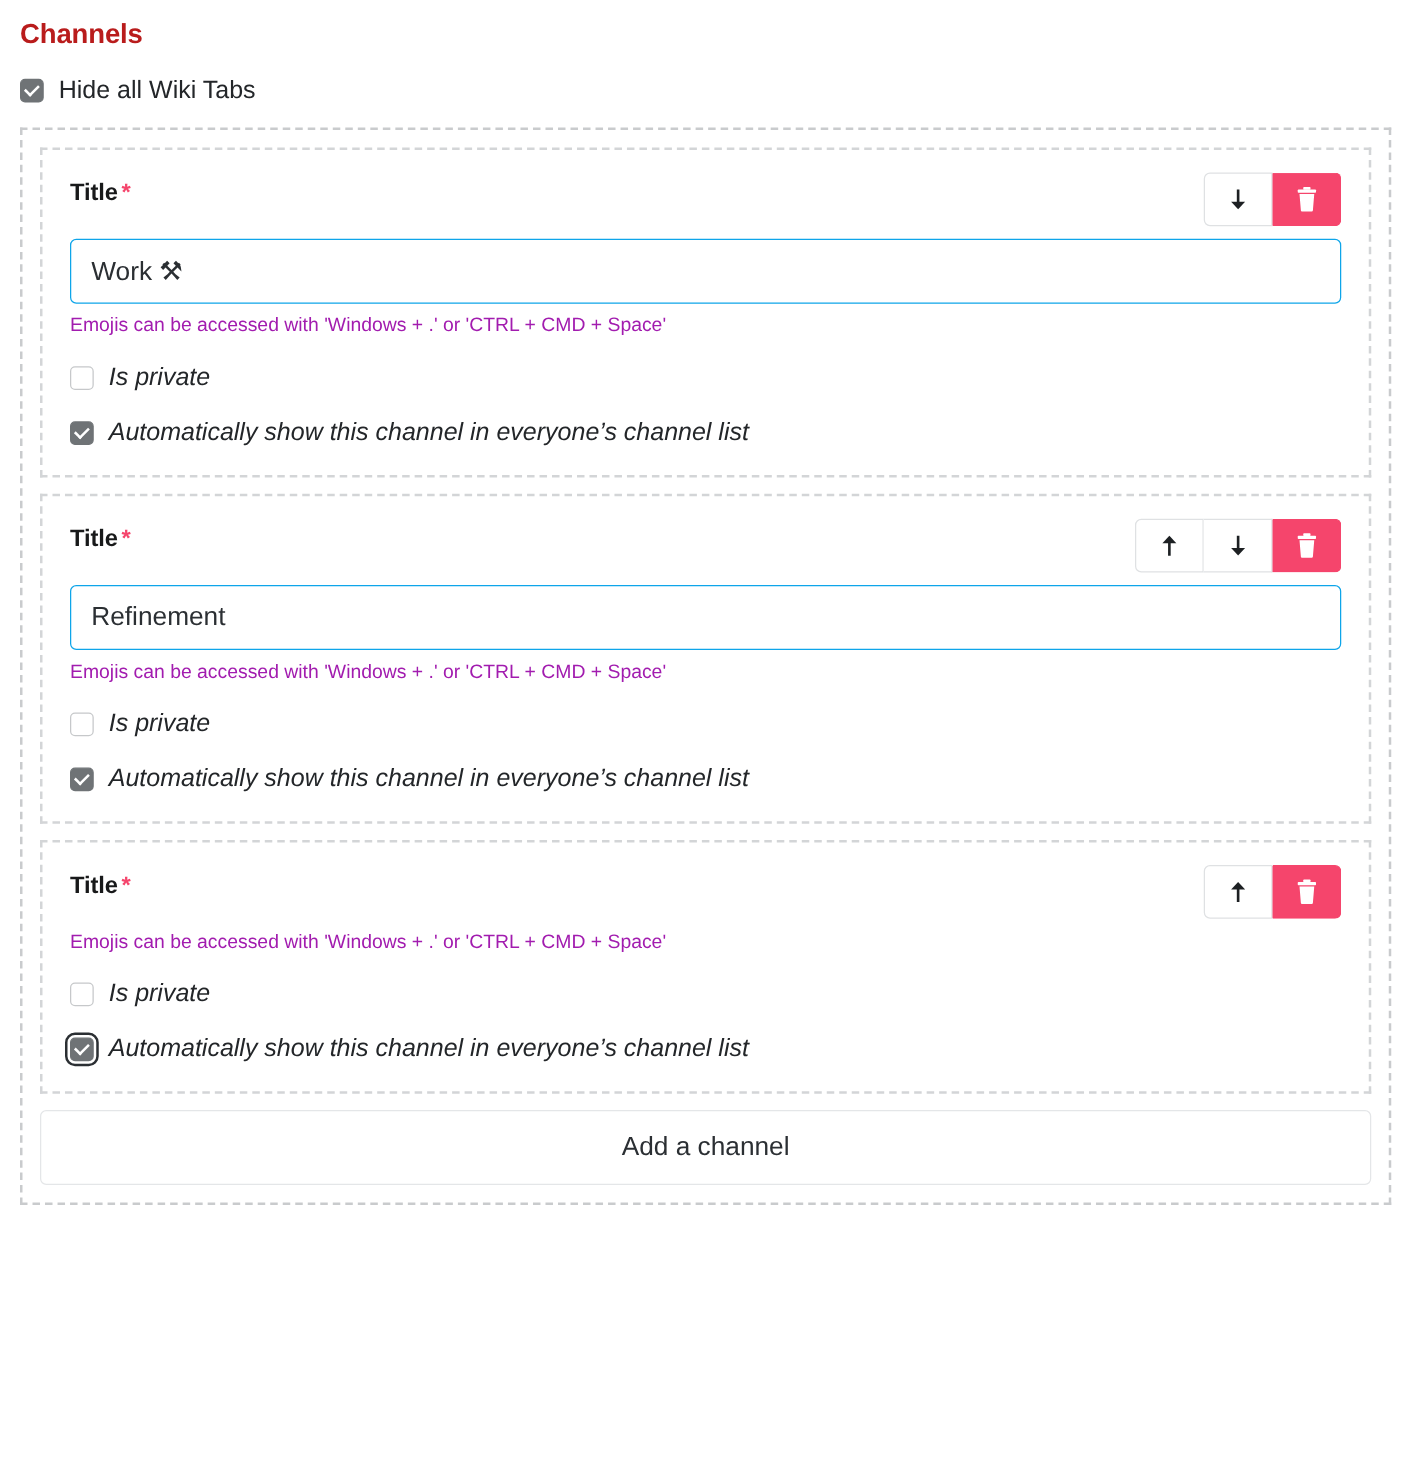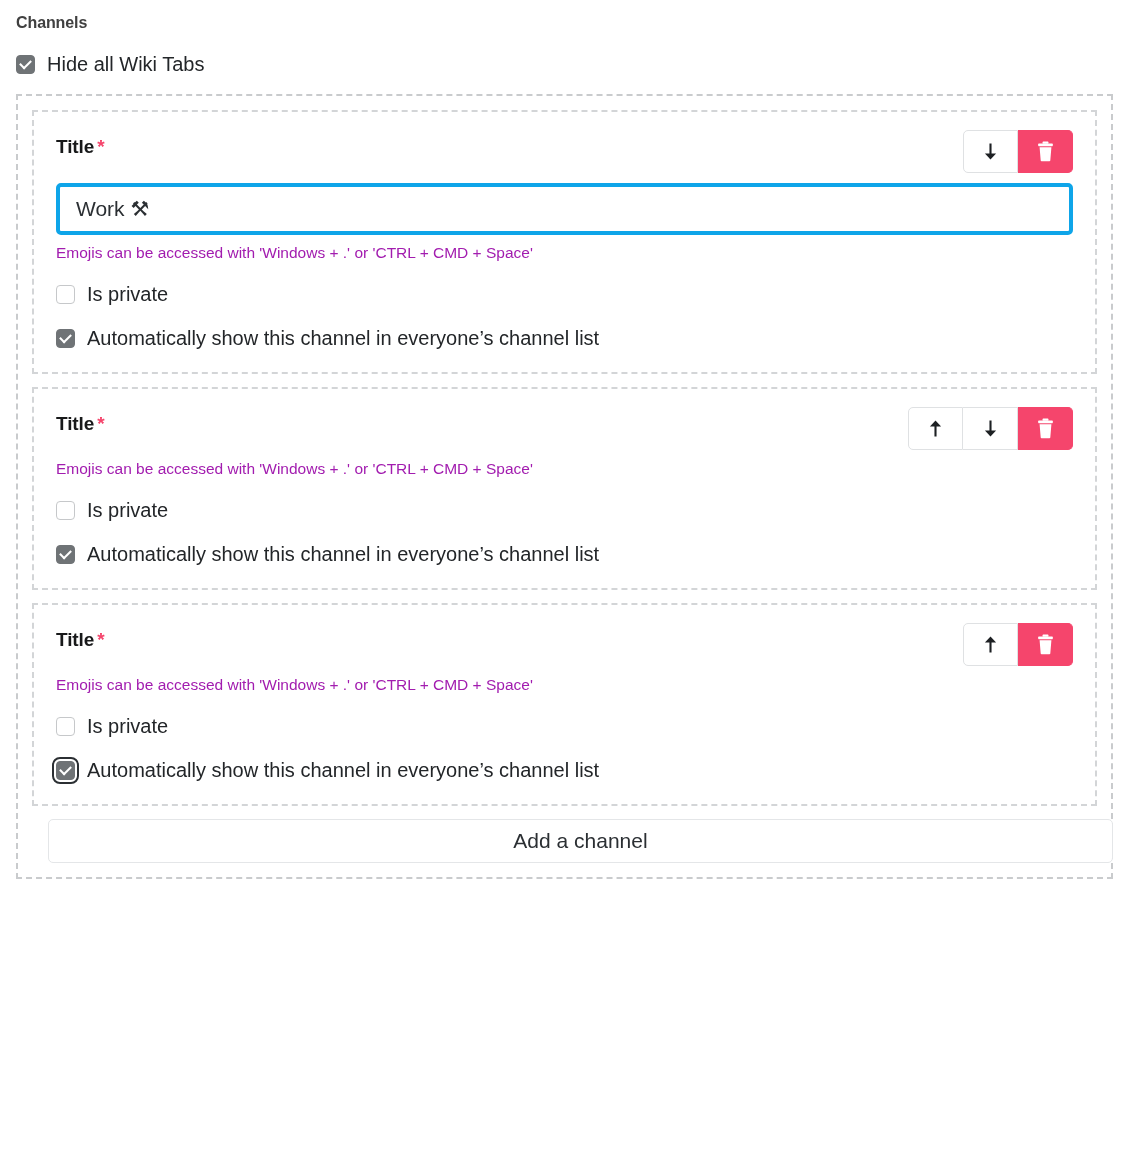--- a/index.html
+++ b/index.html
@@ -14,23 +14,23 @@
     font-family: "Liberation Sans", sans-serif;
     color: #212529;
     overflow: hidden;
   }
 
   .page {
     padding: 14px 16px 0 16px;
   }
 
   .section-title {
-    font-size: 16px;
+    font-size: 22px;
     font-weight: bold;
-    color: #404040;
+    color: #b91c1c;
     margin: 0 0 14px 0;
     letter-spacing: -0.1px;
   }
 
   
   .check-row {
     display: flex;
     align-items: center;
     gap: 12px;
     margin-top: 20px;
@@ -145,49 +145,48 @@
 
   .text-input {
     width: 100%;
     height: 52px;
     margin-top: 9px;
     padding: 8px 16px;
     font-size: 21px;
     font-family: "Liberation Sans", sans-serif;
     color: #2b2f33;
     background: #ffffff;
-    border: 4px solid #0ea5e9;
+    border: 1px solid #0ea5e9;
     border-radius: 5px;
     outline: none;
   }
 
   .help-text {
     font-size: 15.5px;
     color: #a21caf;
     margin-top: 9px;
     margin-bottom: 14px;
   }
 
-  .opt-row { margin-bottom: 14px; }
+  .opt-row { margin-bottom: 14px; font-style: italic; }
   .opt-row:last-child { margin-bottom: 0; text-align: center; }
 
   
   .add-btn {
     display: block;
     width: 100%;
-    height: 44px;
+    height: 60px;
     background: #ffffff;
     border: 1px solid #e4e6e8;
     border-radius: 5px;
     font-size: 21px;
     font-family: "Liberation Sans", sans-serif;
     color: #2b2f33;
     cursor: pointer;
     margin-top: 0;
-    margin-left: 16px;
   }
 </style>
 </head>
 <body>
 
 <div class="page">
 
   <div class="section-title">Channels</div>
 
   <div class="check-row hide-wiki-row">
@@ -248,21 +247,21 @@
               <button class="icon-btn danger">
                 <span>
                   <svg width="19" height="21" viewBox="0 0 19 21" aria-hidden="true">
                     <rect x="2.2" y="2.6" width="14.6" height="2.6" rx="0.6" fill="#ffffff"></rect>
                     <rect x="6.6" y="0.6" width="5.8" height="2.2" rx="0.6" fill="#ffffff"></rect>
                     <path d="M3.6 6.2 h11.8 l-1.1 13.2 a0.9 0.9 0 0 1 -0.9 0.8 H5.6 a0.9 0.9 0 0 1 -0.9 -0.8 Z" fill="#ffffff"></path>
                   </svg>
                 </span>
               </button>
             </div>
-          </div><div class="help-text">Emojis can be accessed with 'Windows + .' or 'CTRL + CMD + Space'</div><div class="check-row opt-row">
+          </div><input class="text-input" type="text" value="Refinement" style=""><div class="help-text">Emojis can be accessed with 'Windows + .' or 'CTRL + CMD + Space'</div><div class="check-row opt-row">
             <span class="cb"></span>
             <span class="check-label">Is private</span>
           </div><div class="check-row opt-row">
             <span class="cb checked"></span>
             <span class="check-label">Automatically show this channel in everyone’s channel list</span>
           </div></div>
         <div class="channel-block"><div class="block-head">
             <div class="field-label"><span>Title</span><span class="req">*</span></div>
             <div class="btn-group">
               <button class="icon-btn">

